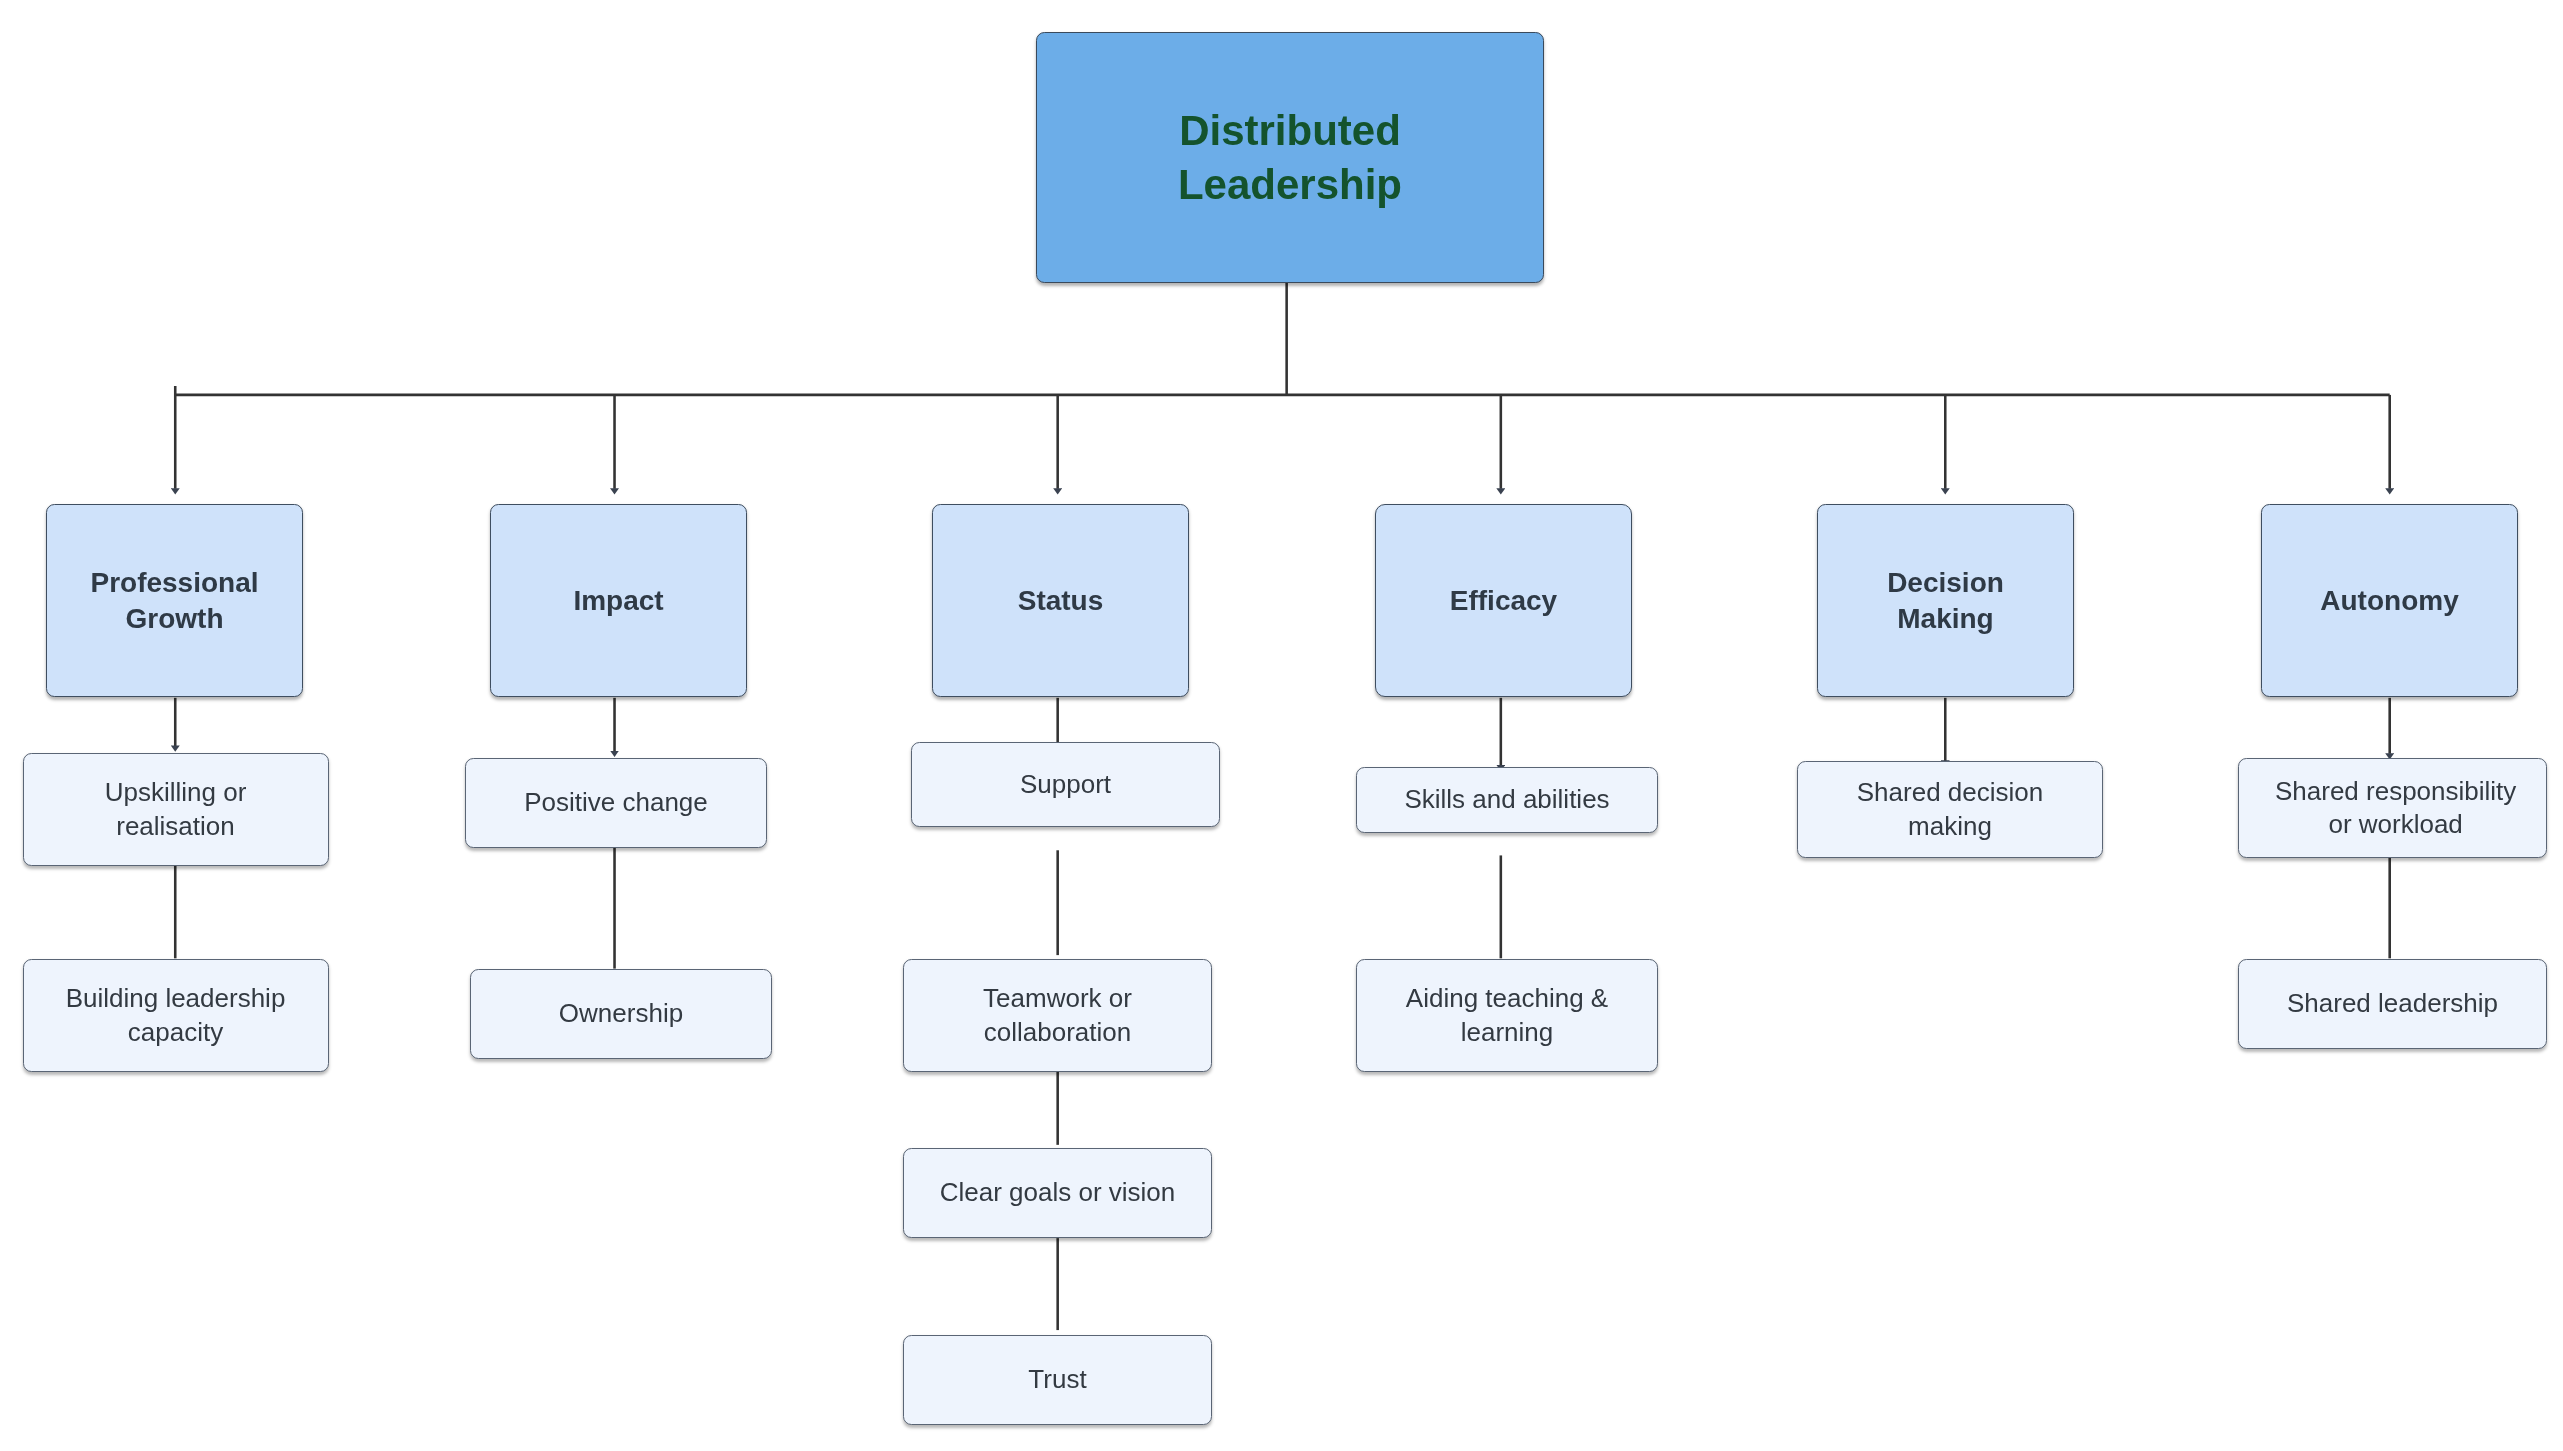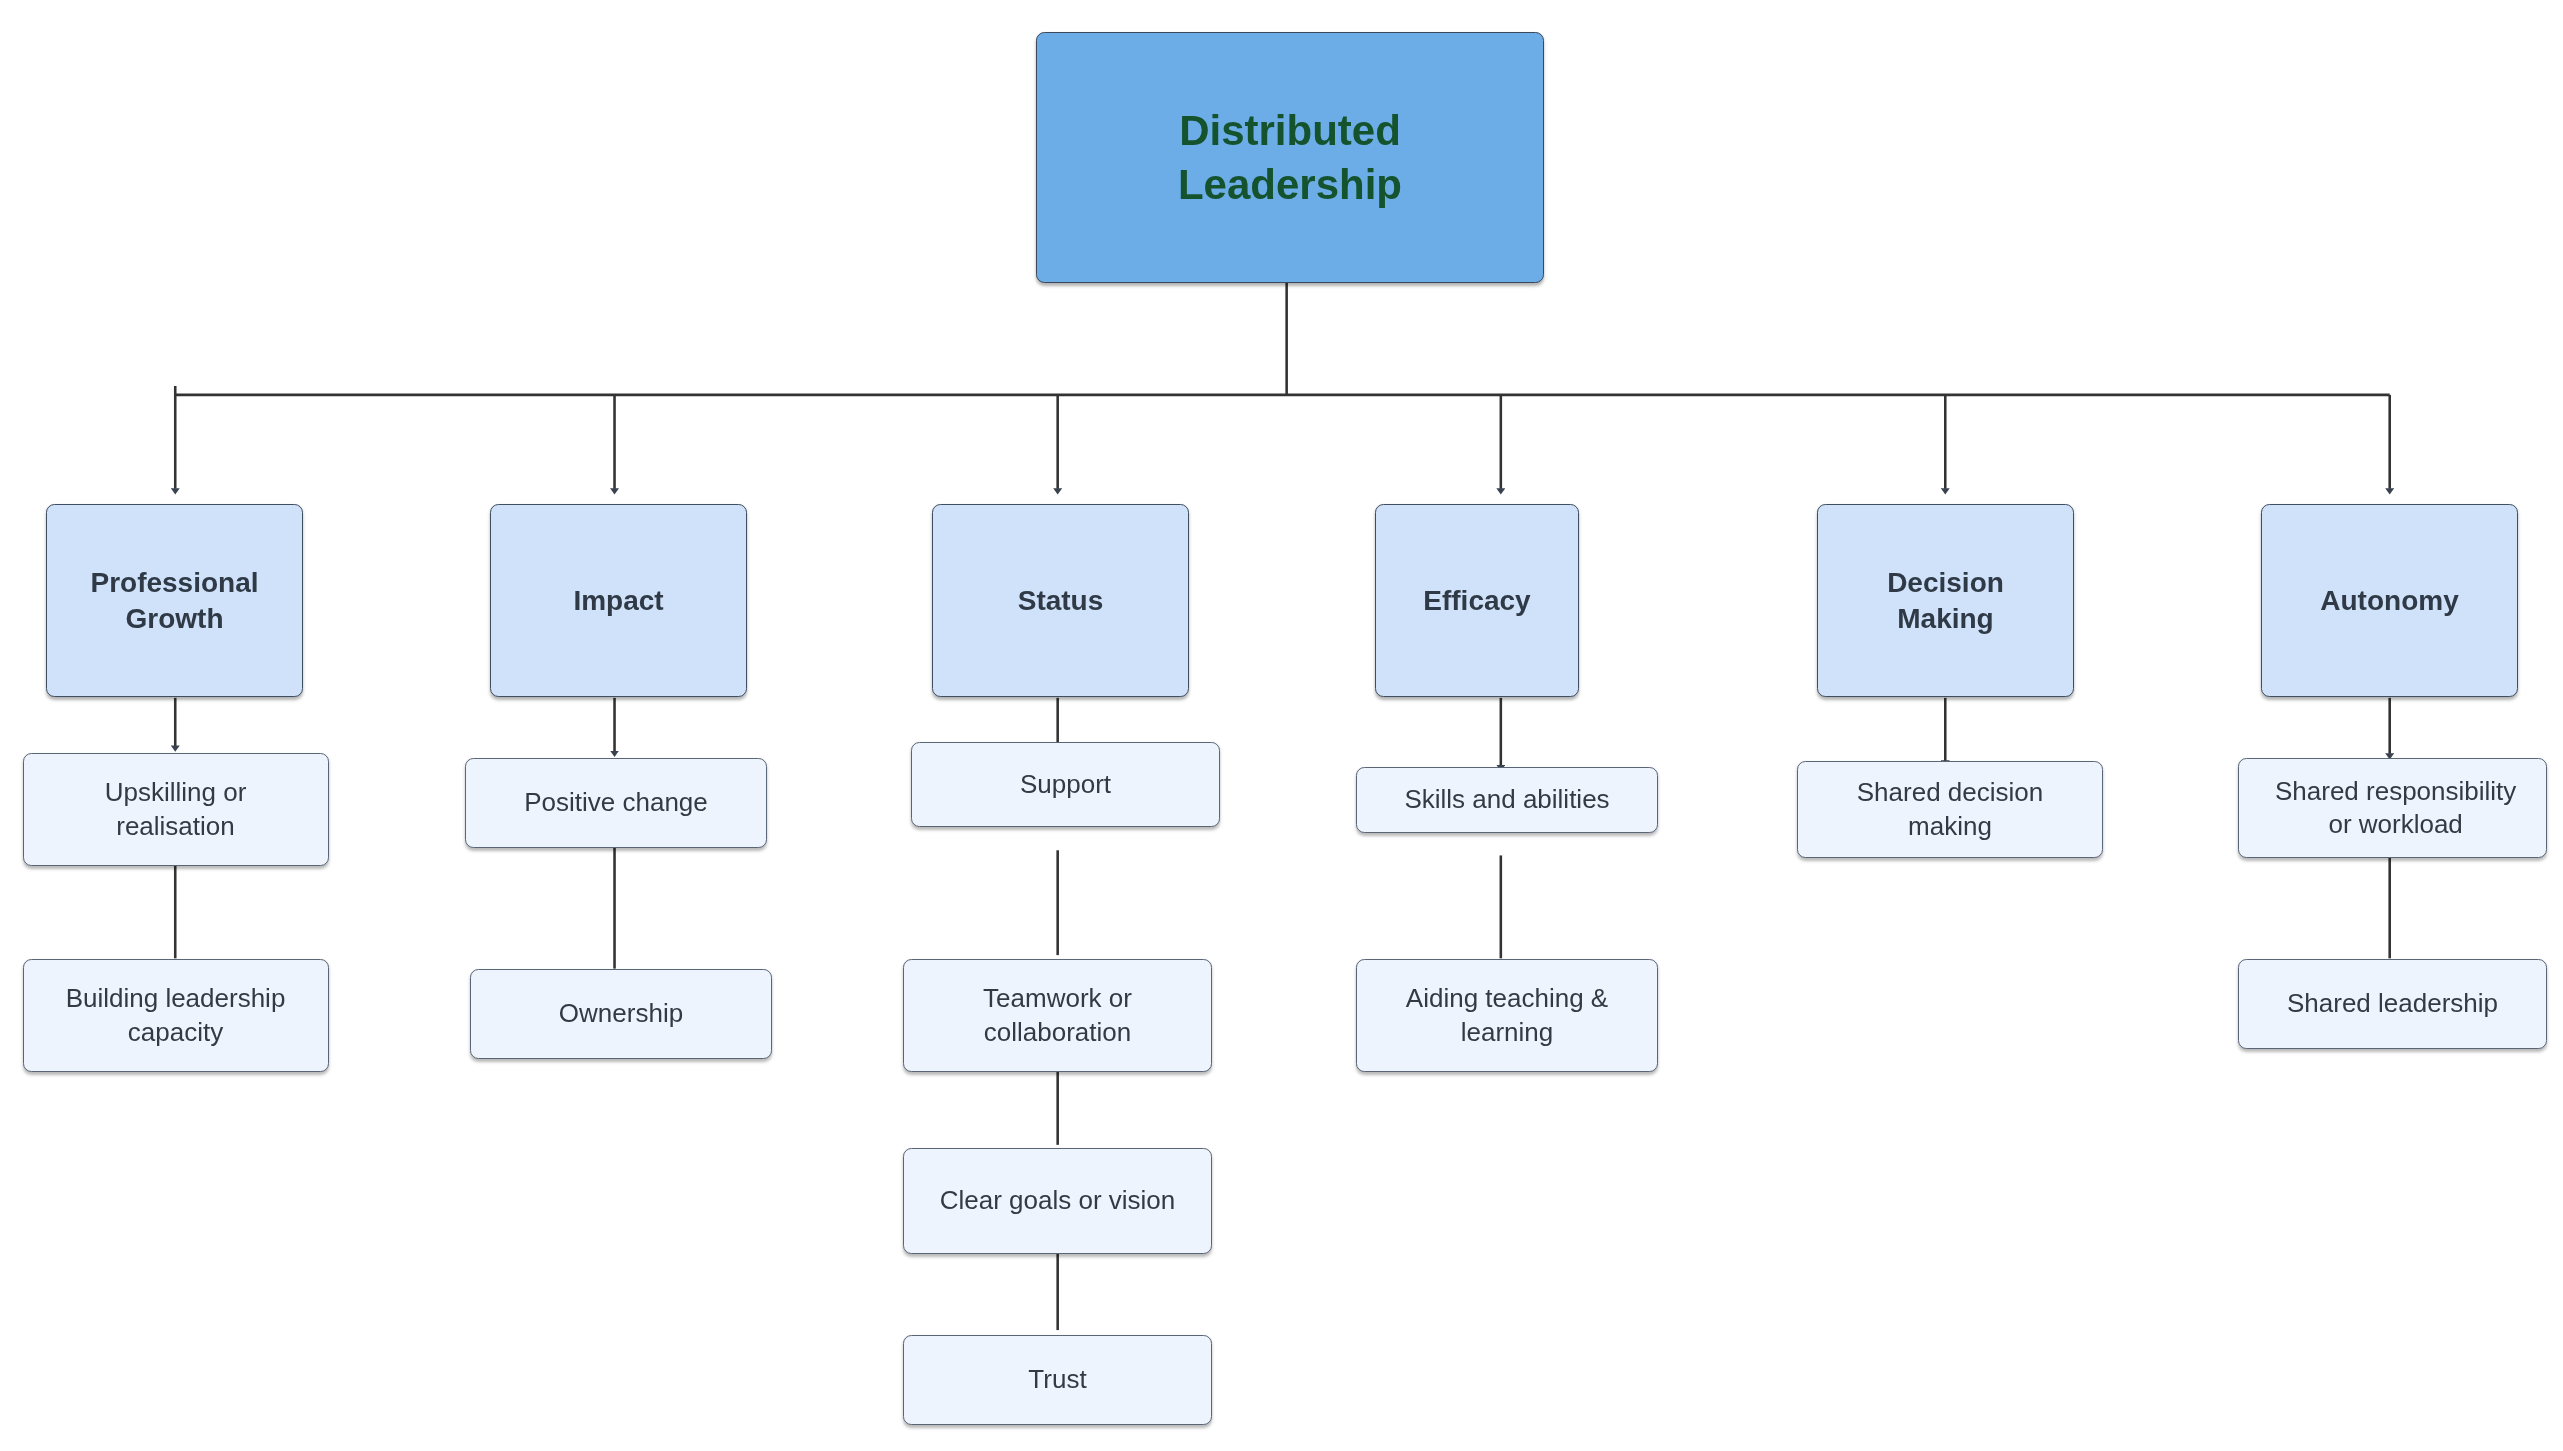--- a/index.html
+++ b/index.html
@@ -111,21 +111,21 @@
   <div class="node node-branch" style="left:46px; top:504px; width:257px; height:193px;">
     <span>Professional
 Growth</span>
   </div>
   <div class="node node-branch" style="left:490px; top:504px; width:257px; height:193px;">
     <span>Impact</span>
   </div>
   <div class="node node-branch" style="left:932px; top:504px; width:257px; height:193px;">
     <span>Status</span>
   </div>
-  <div class="node node-branch" style="left:1375px; top:504px; width:204px; height:193px;">
+  <div class="node node-branch" style="left:1375px; top:504px; width:257px; height:193px;border-radius:10px;">
     <span>Efficacy</span>
   </div>
   <div class="node node-branch" style="left:1817px; top:504px; width:257px; height:193px;">
     <span>Decision
 Making</span>
   </div>
   <div class="node node-branch" style="left:2261px; top:504px; width:257px; height:193px;">
     <span>Autonomy</span>
   </div>
 
@@ -145,21 +145,21 @@
     <span>Ownership</span>
   </div>
 
   <div class="node node-leaf" style="left:903px; top:742px; width:309px; height:85px;margin-left:8px;">
     <span>Support</span>
   </div>
   <div class="node node-leaf" style="left:903px; top:959px; width:309px; height:113px;">
     <span>Teamwork or
 collaboration</span>
   </div>
-  <div class="node node-leaf" style="left:903px; top:1148px; width:309px; height:106px;">
+  <div class="node node-leaf" style="left:903px; top:1148px; width:309px; height:90px;">
     <span>Clear goals or vision</span>
   </div>
   <div class="node node-leaf" style="left:903px; top:1335px; width:309px; height:90px;">
     <span>Trust</span>
   </div>
 
   <div class="node node-leaf" style="left:1356px; top:767px; width:302px; height:66px;">
     <span>Skills and abilities</span>
   </div>
   <div class="node node-leaf" style="left:1356px; top:959px; width:302px; height:113px;">

